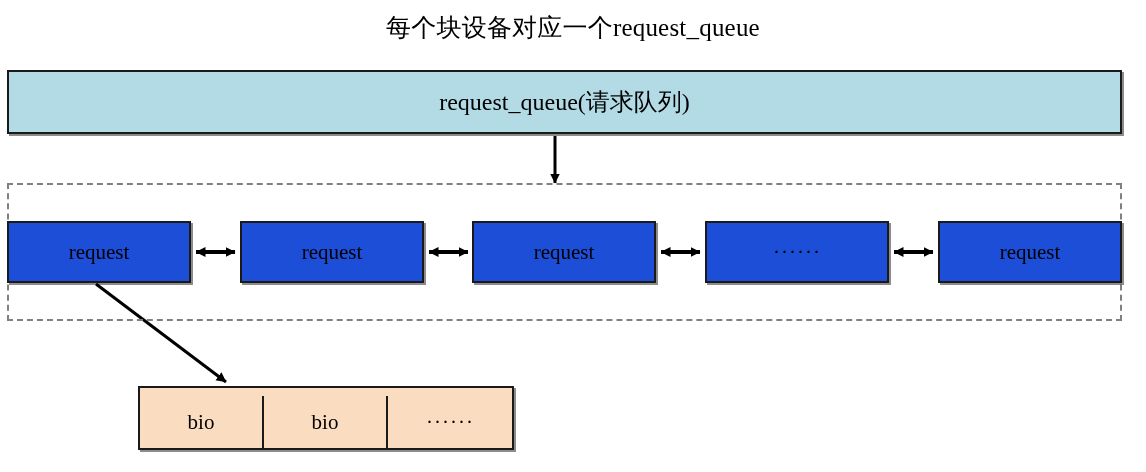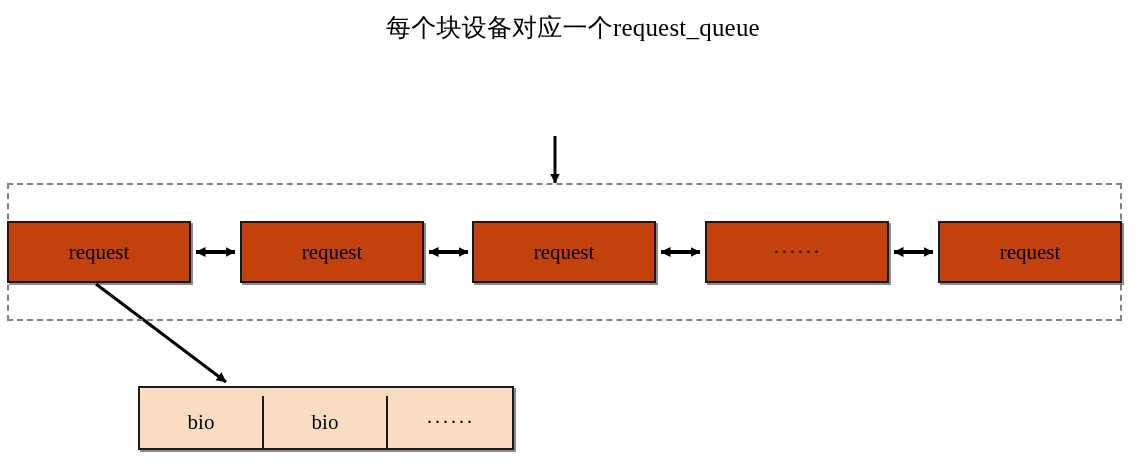--- a/index.html
+++ b/index.html
@@ -69,21 +69,21 @@
     border: 2px dashed #808080;
     background: transparent;
   }
 
   
   .req-box {
     position: absolute;
     top: 221px;
     height: 62px;
     box-sizing: border-box;
-    background: #c2410c;
+    background: #1d4ed8;
     border: 2px solid #1a1a1a;
     box-shadow: 2px 2px 0 rgba(0,0,0,0.45);
     display: flex;
     align-items: center;
     justify-content: center;
     font-size: 21px;
     line-height: 24px;
     white-space: nowrap;
   }
   .req-box.b0 { left: 7px;   width: 184px; }
@@ -136,20 +136,23 @@
     pointer-events: none;
   }
 </style>
 </head>
 <body>
 
 <div id="diagram">
 
   <div class="title">每个块设备对应一个request_queue</div>
 
+  <div class="queue-bar">
+    <span class="queue-bar-label">request_queue(请求队列)</span>
+  </div>
 
   <svg id="arrows" viewBox="0 0 1146 472" xmlns="http://www.w3.org/2000/svg">
     <defs>
       <marker id="arrowEnd" markerWidth="11" markerHeight="11" refX="9.5" refY="5" orient="auto" markerUnits="userSpaceOnUse">
         <path d="M0,0 L10,5 L0,10 z" fill="#000000"></path>
       </marker>
       <marker id="arrowStart" markerWidth="11" markerHeight="11" refX="0.5" refY="5" orient="auto" markerUnits="userSpaceOnUse">
         <path d="M10,0 L0,5 L10,10 z" fill="#000000"></path>
       </marker>
     </defs>

